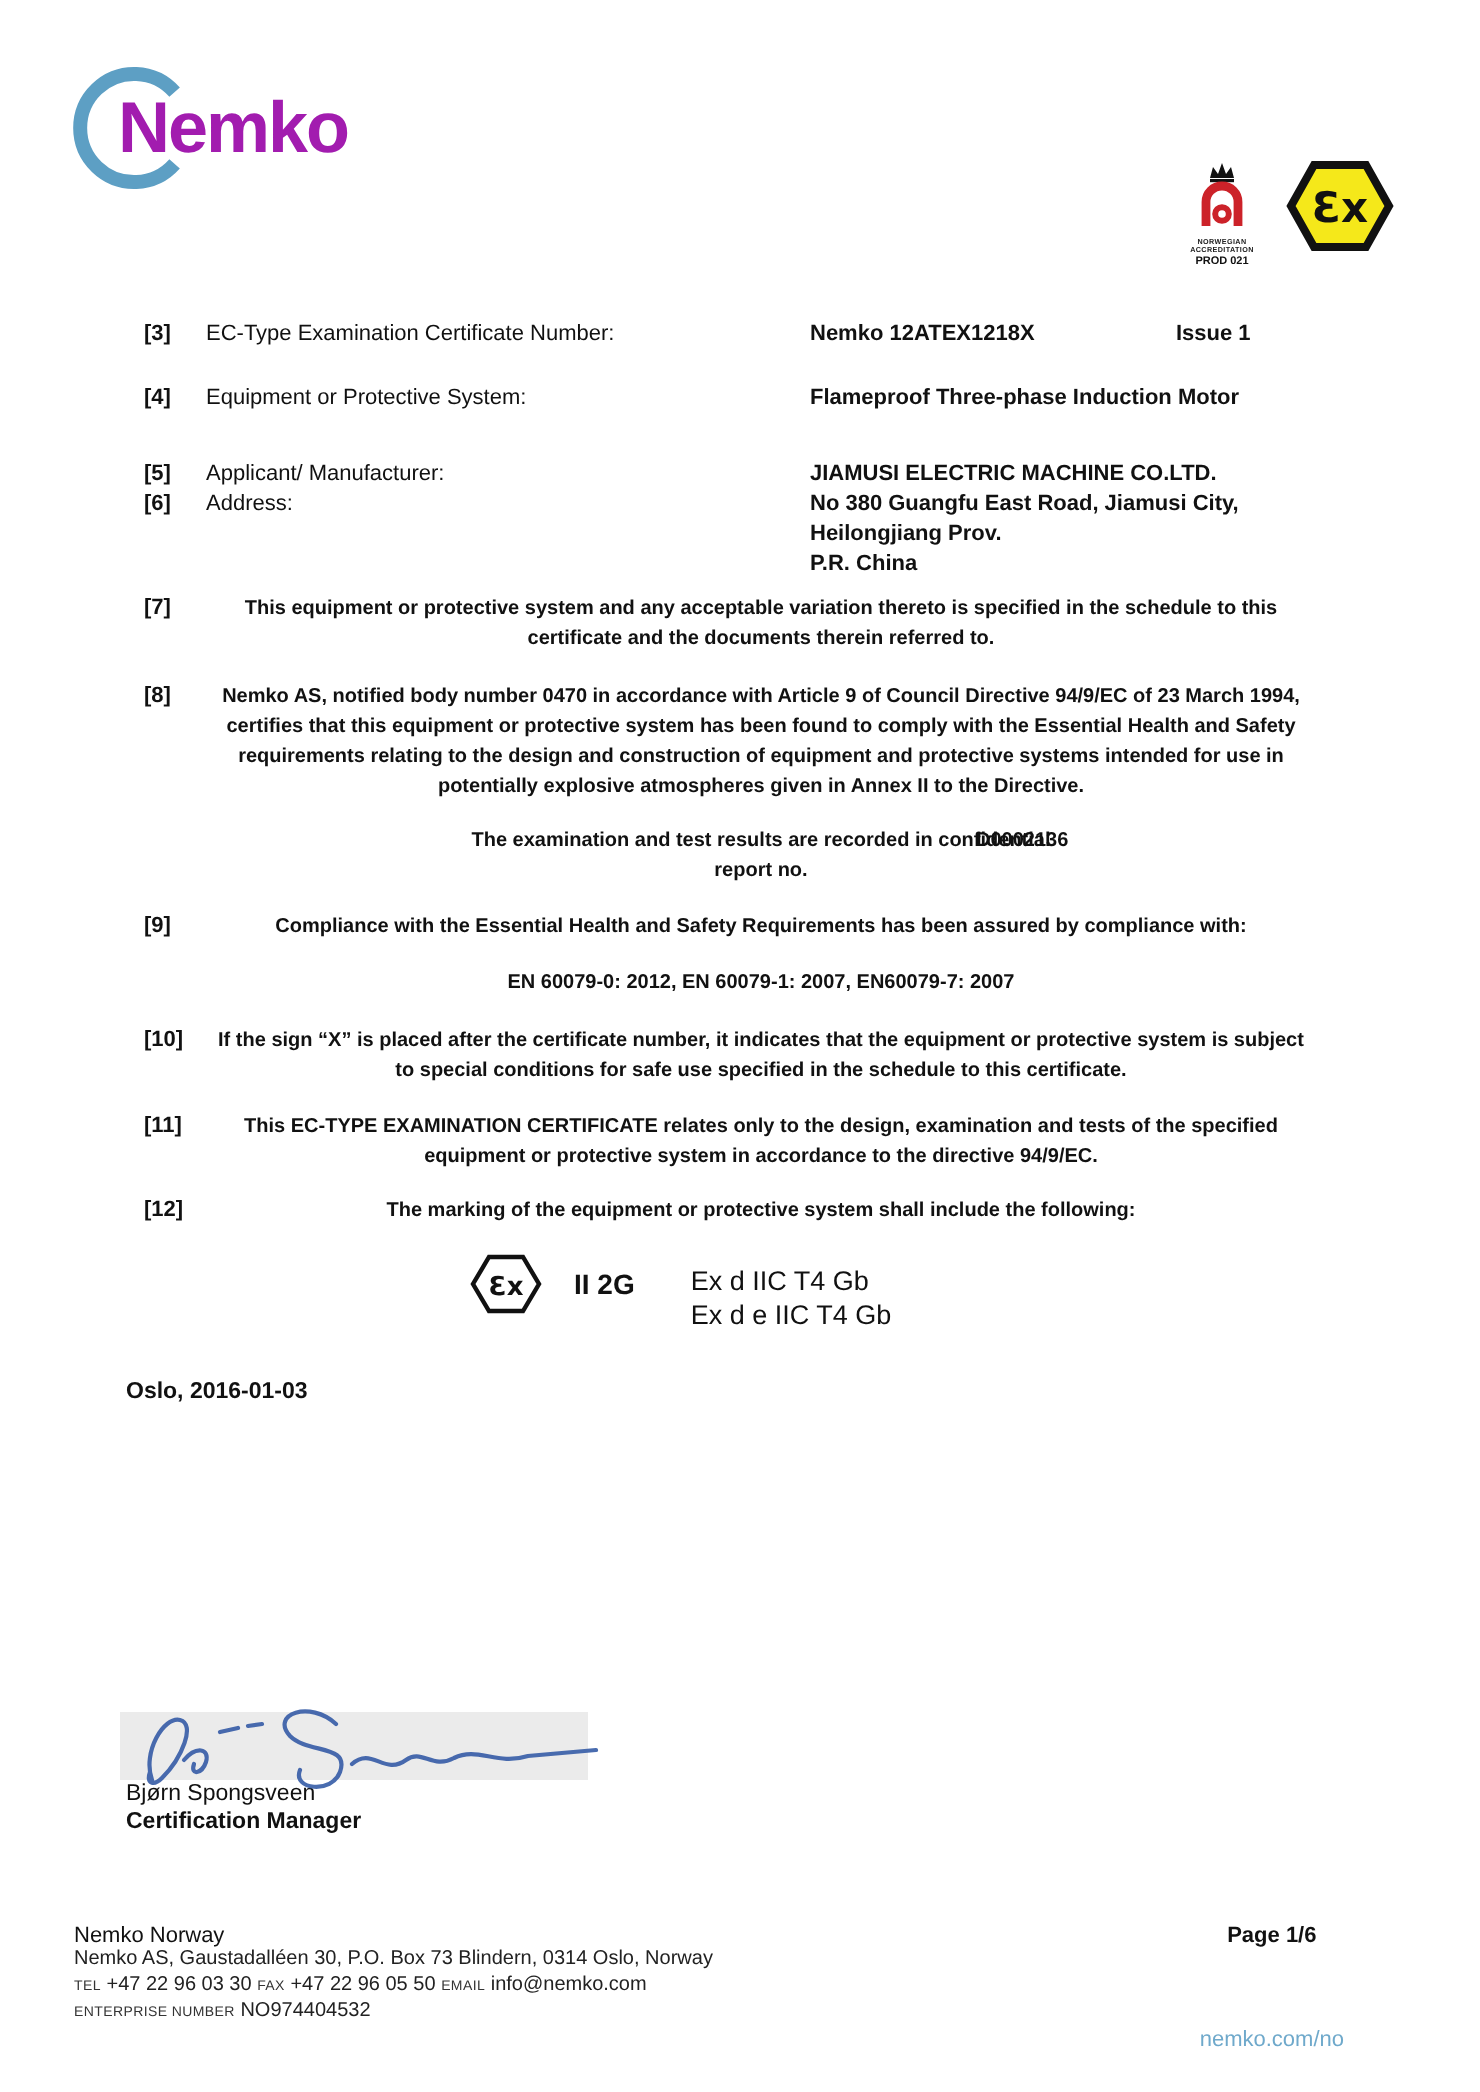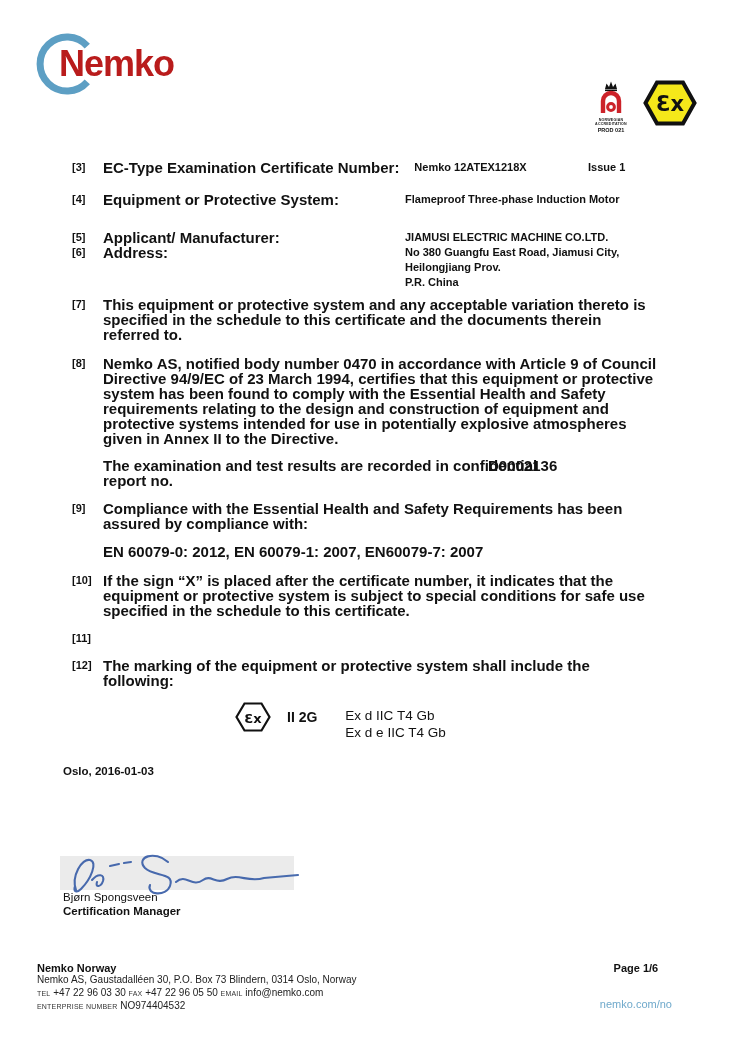--- a/index.html
+++ b/index.html
@@ -6,44 +6,44 @@
   html, body { background: #ffffff; }
   body { font-family: "Liberation Sans", "DejaVu Sans", sans-serif; }
   .page {
     position: relative; width: 740px; height: 1046px;
     background: #ffffff; overflow: hidden; color: #111;
   }
 
   
   .logo { position: absolute; left: 33px; top: 33px; display: flex; align-items: center; }
   .logo-text {
-    font-size: 36px; font-weight: bold; color: #b91c1c;
+    font-size: 36px; font-weight: bold; color: #a21caf;
     letter-spacing: -1px; margin-left: -40px; position: relative; z-index: 2;
     background: transparent;
   }
   .badges { position: absolute; top: 80px; left: 588px; display: flex; align-items: flex-start; gap: 9px; }
   .accred-badge { width: 46px; text-align: center; }
   .accred-text { font-size: 3.6px; font-weight: bold; color: #222; line-height: 4.2px; letter-spacing: .2px; }
   .accred-prod { font-size: 5.5px; font-weight: bold; color: #111; margin-top: 1px; }
 
   
   .content { position: absolute; top: 146px; left: 0; width: 740px; }
   .title-block { text-align: center; }
   .title-1 { font-size: 19px; font-weight: bold; color: #0d0d0d; line-height: 24px; letter-spacing: .2px; }
   .title-sub { font-size: 12.5px; font-weight: bold; color: #0d0d0d; line-height: 14px; }
 
   
   .row { display: flex; margin-left: 72px; }
   .num { width: 31px; flex: 0 0 31px; font-size: 11px; font-weight: bold; line-height: 15px; }
-  .rtext { width: 555px; font-size: 15px; font-weight: bold; line-height: 15px; }
-  .field-label { width: 302px; flex: 0 0 302px; font-size: 15px; font-weight: bold; line-height: 15px; }
+  .rtext { width: 555px; font-size: 10px; font-weight: bold; line-height: 15px; text-align: center; }
+  .field-label { width: 302px; flex: 0 0 302px; font-size: 11px; font-weight: normal; line-height: 15px; }
   .field-value { font-size: 11px; font-weight: bold; line-height: 15px; }
   .issue { margin-left: 52px; }
   .value-col3 { display: flex; }
-  .value-w { width: 131px; text-align: center; }
+  .value-w { width: 131px; }
 
   .report-line { position: relative; }
   .report-no { position: absolute; left: 385px; top: 0; }
 
   .standards { margin-top: 13px; }
   .para2 { margin-top: 0; }
 
   
   .marking-row { display: flex; margin-left: 235px; margin-top: 14px; align-items: flex-start; }
   .marking-cat { font-size: 14px; font-weight: bold; margin-left: 16px; line-height: 30px; }
@@ -51,26 +51,26 @@
 
   
   .place-date { margin-left: 63px; margin-top: 24px; font-size: 11.5px; font-weight: bold; }
   .sig-band { position: absolute; left: 60px; top: 856px; width: 234px; height: 34px; background: #ebebeb; }
   .sig-svg { position: absolute; left: 58px; top: 848px; z-index: 2; }
   .sig-name { position: absolute; left: 63px; top: 891px; font-size: 11.5px; font-weight: normal; }
   .sig-title { position: absolute; left: 63px; top: 905px; font-size: 11.5px; font-weight: bold; }
 
   
   .footer-left { position: absolute; left: 37px; top: 962px; }
-  .f-company { font-size: 11px; font-weight: bold; color: #111; }
+  .f-company { font-size: 11px; font-weight: normal; color: #111; }
   .f-line { font-size: 10px; color: #222; line-height: 12.5px; }
   .f-small { font-size: 7px; letter-spacing: .2px; color: #333; }
   .footer-right { position: absolute; right: 68px; top: 962px; text-align: right; }
   .f-page { font-size: 11px; font-weight: bold; color: #111; text-align: center; }
-  .f-web { font-size: 11px; margin-top: 24px; }
+  .f-web { font-size: 11px; margin-top: 40px; }
 </style>
 </head>
 <body>
 
 <div class="page">
 
   <div class="logo">
     <svg width="66" height="62" viewBox="0 0 66 62">
       <path d="M 54.3 13.1 A 27 27 0 1 0 54.3 48.9" fill="none" stroke="#5d9fc4" stroke-width="7" stroke-linecap="butt"></path>
     </svg>
@@ -155,20 +155,21 @@
     </div>
 
     <div class="row" style="margin-top:14px">
       <span class="num">[10]</span>
       <span class="rtext">If the sign “X” is placed after the certificate number, it indicates that the equipment or protective system is subject to special conditions for safe use specified in the schedule to this certificate.</span>
     </div>
 
     <div class="row" style="margin-top:13px">
       <span class="num">[11]</span>
       <span class="rtext">
+        <div>This EC-TYPE EXAMINATION CERTIFICATE relates only to the design, examination and tests of the specified equipment or protective system in accordance to the directive 94/9/EC.</div>
       </span>
     </div>
 
     <div class="row" style="margin-top:12px">
       <span class="num">[12]</span>
       <span class="rtext">The marking of the equipment or protective system shall include the following:</span>
     </div>
 
     <div class="marking-row">
       <svg width="36" height="30" viewBox="0 0 36 30">

